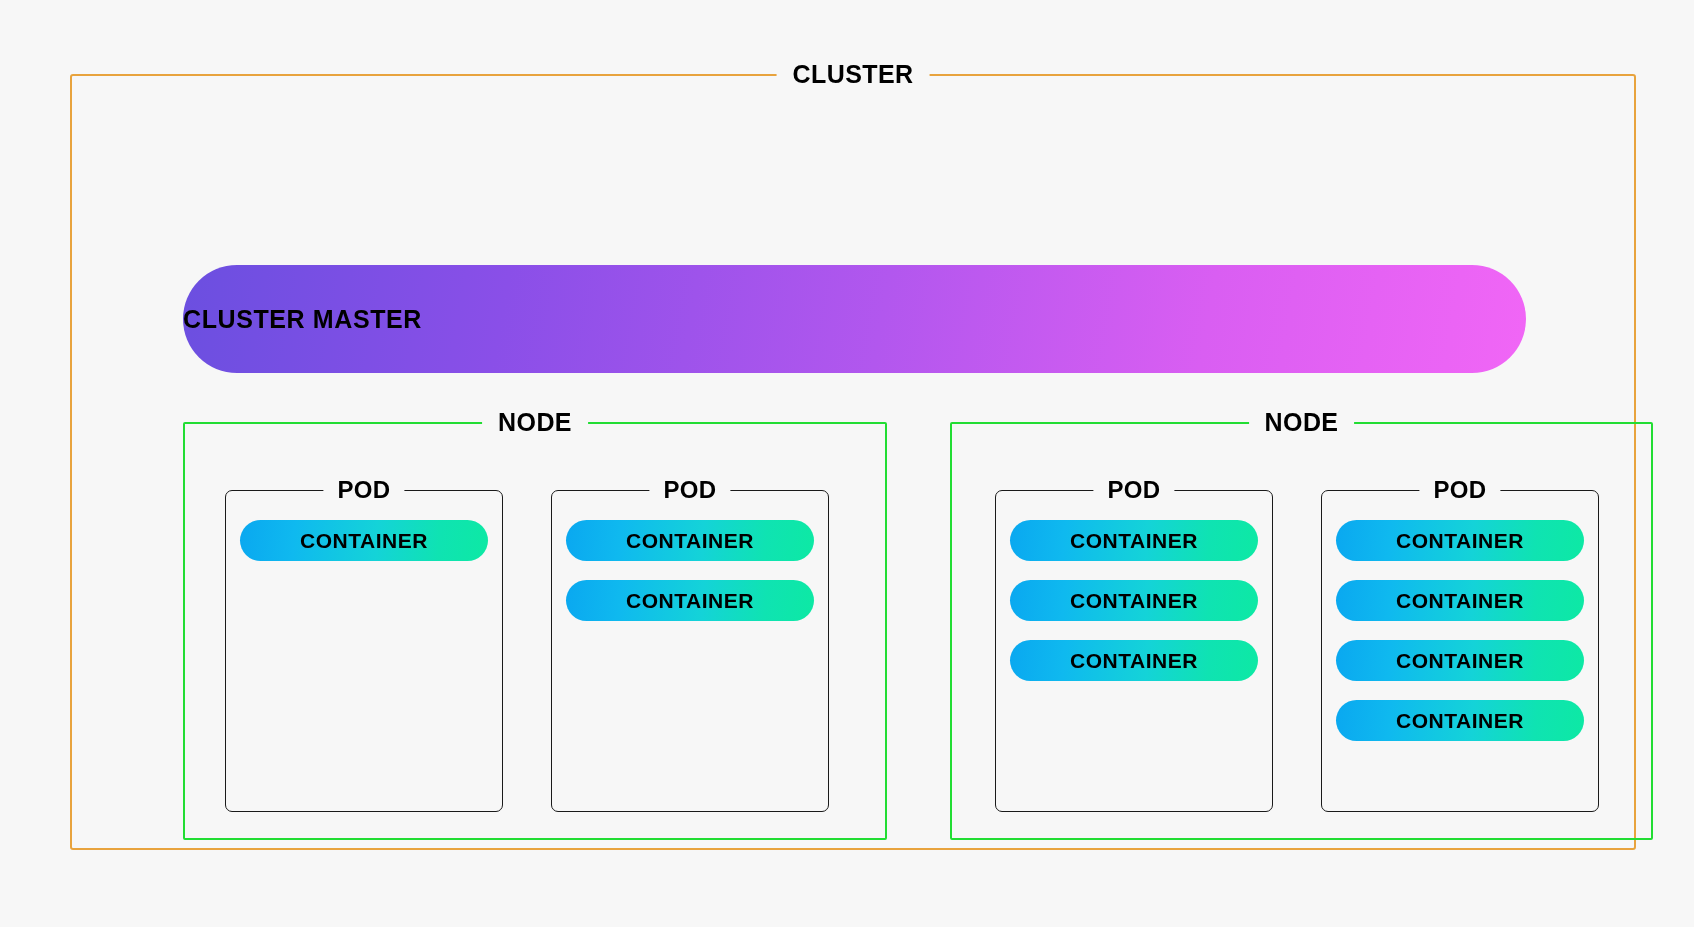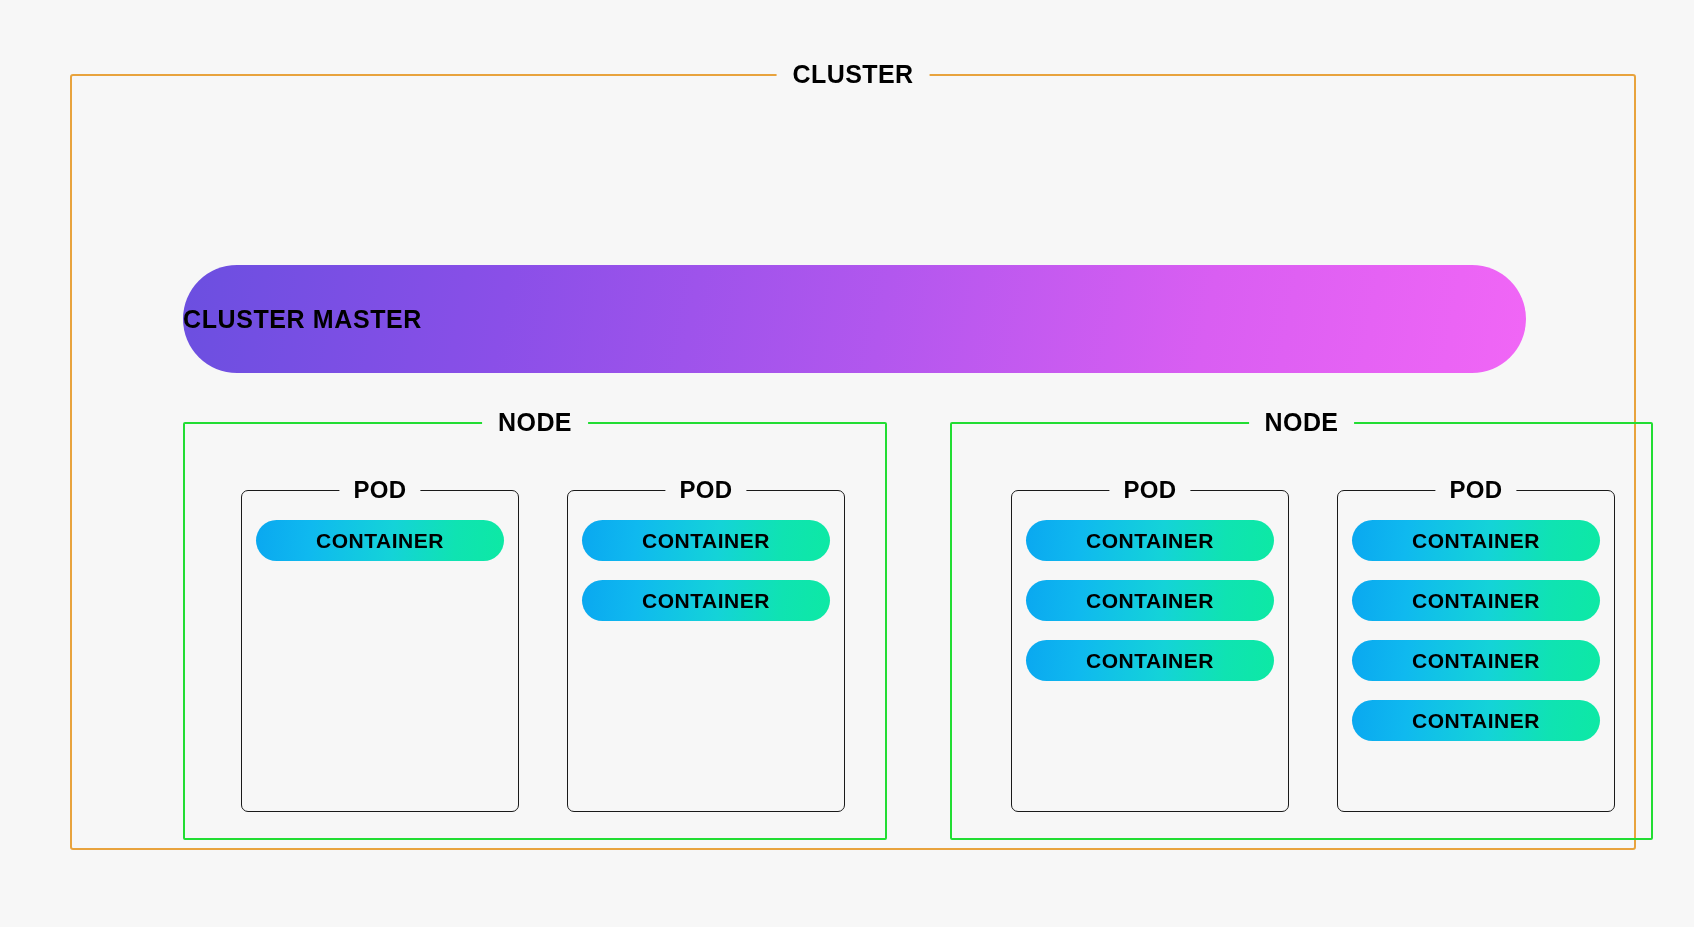--- a/index.html
+++ b/index.html
@@ -93,21 +93,20 @@
   .node > .frame-title {
     font-size: 25px;
   }
   #node-1 { left: 113px; width: 704px; }
   #node-2 { left: 880px; width: 703px; }
 
   
   .pod {
     top: 68px;
     height: 322px;
-    margin-left: 16px;
   }
   .pod > .frame-border {
     border-width: 1.6px;
     border-color: #1a1a1a;
     border-radius: 7px;
   }
   .pod > .frame-title {
     font-size: 24px;
     padding: 0 14px;
   }

